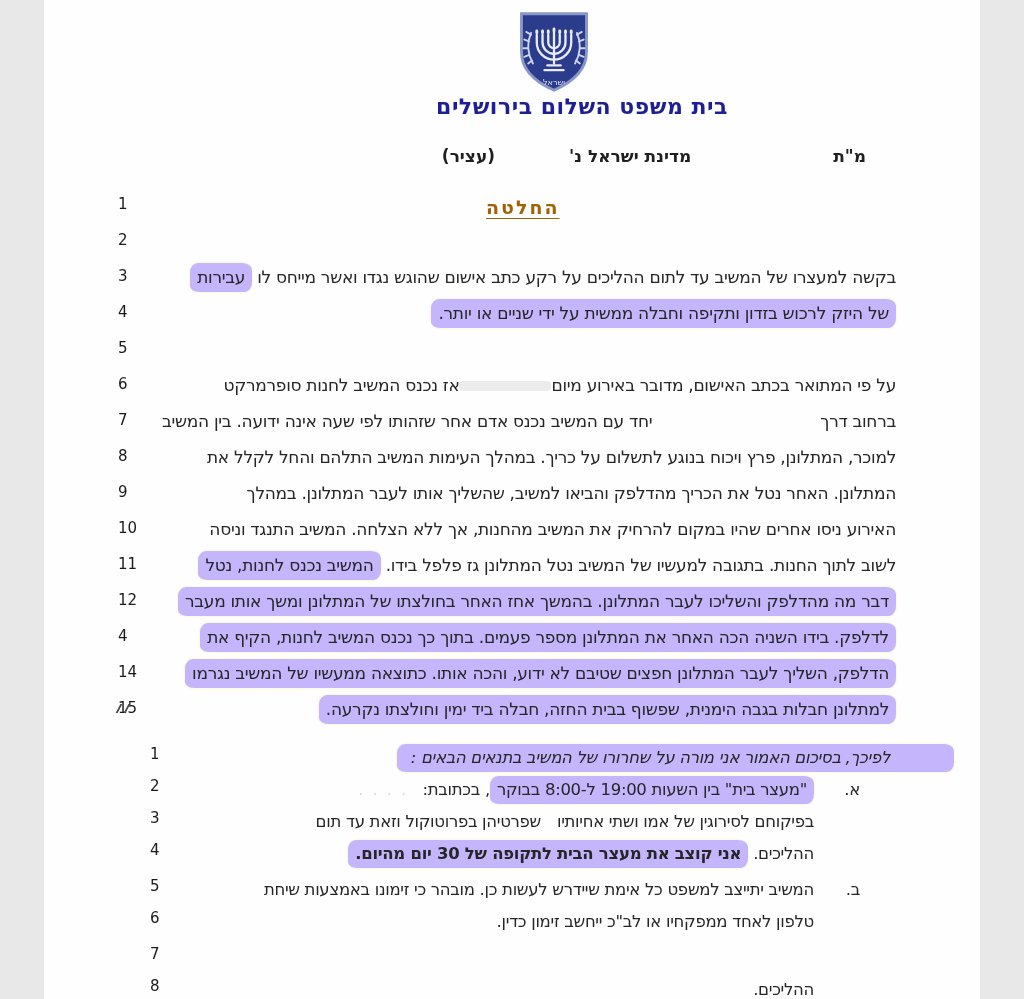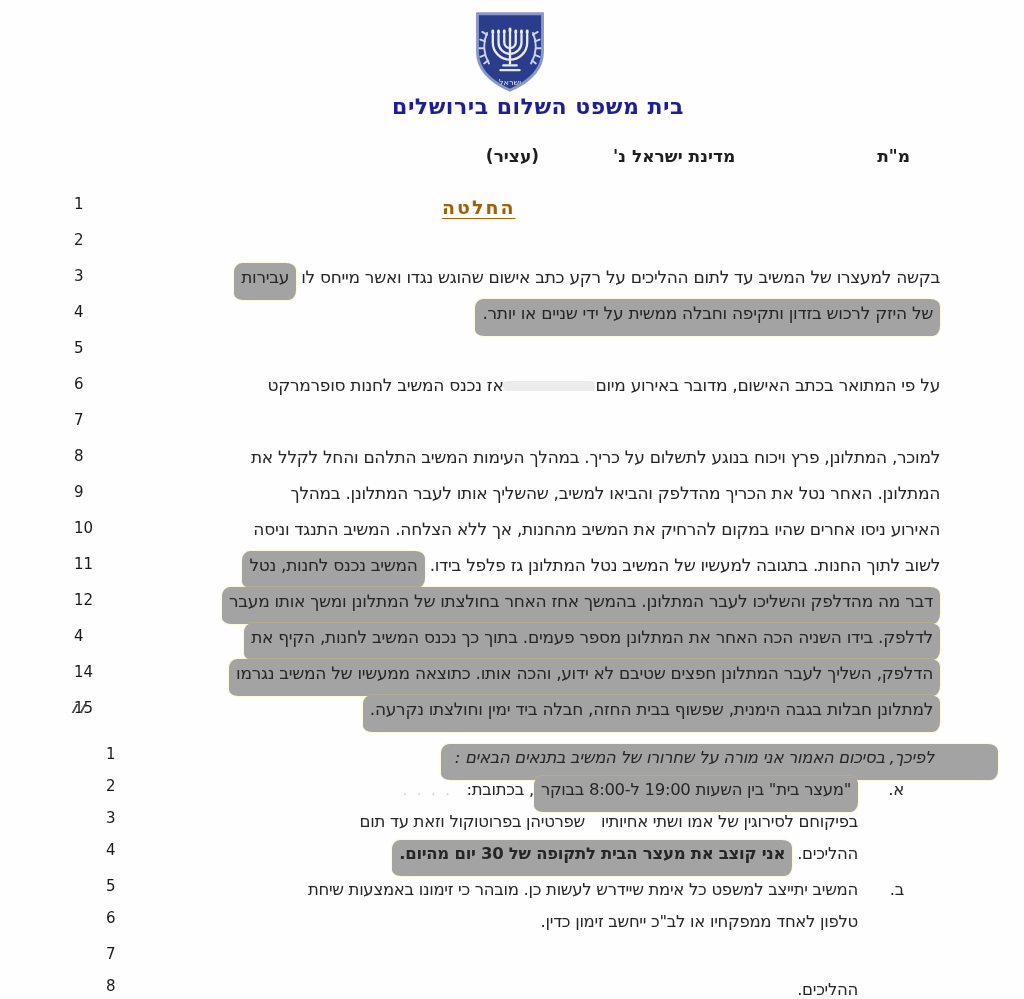--- a/index.html
+++ b/index.html
@@ -1,17 +1,17 @@
 <!DOCTYPE html>
 <html lang="he"><head>
 <meta charset="utf-8">
 <style>
   html,body{margin:0;padding:0;background:#e8e8e8;}
   .page{
-    position:relative;width:1024px;height:999px;margin:0 auto;
+    position:relative;width:936px;height:999px;margin:0 auto;
     background:#fefefe;overflow:hidden;
     font-family:"DejaVu Sans",sans-serif;color:#262626;
   }
   
   .emblem{position:absolute;left:466px;top:8px;width:88px;height:88px;}
   .court-title{
     position:absolute;top:94px;left:0;width:1024px;text-align:center;
     transform:translateX(26px);
     font-size:22px;font-weight:bold;color:#1e1e96;letter-spacing:.5px;
   }
@@ -43,22 +43,22 @@
     font-size:17px;letter-spacing:-0.3px;line-height:27px;color:#262626;
   }
   .block2 .ltext{padding-right:36px;font-size:16.5px;}
   .block2 .ltext.full{padding-right:0;}
   .block2 .ltext.cont{padding-right:82px;}
   .letter{display:inline-block;width:46px;}
   .gap{display:inline-block;height:1px;vertical-align:baseline;}
   .gap.smudge{height:10px;border-radius:4px;background:rgba(190,190,190,.28);}
   .dots{color:#c7c7c7;font-size:13px;letter-spacing:3px;padding-right:14px;}
   .hl{
-    background:#a3a3a3;
-    padding:4px 7px 13px;
+    background:#c4b5fd;
+    padding:4px 7px 5px;
     border-radius:8px 10px 7px 9px / 9px 7px 10px 6px;
     box-shadow:0 0 2px rgba(244,222,40,.6);
   }
   .hl.wide{margin-right:-58px;padding-right:64px;padding-left:14px;font-style:italic;}
   .b{font-weight:bold;}
   
   .partial-mark{position:absolute;left:74px;top:704px;display:flex;gap:6px;}
   .partial-mark span{width:2px;height:9px;background:#4a4a4a;transform:skewX(-28deg);display:block;}
 </style>
 </head>
@@ -119,20 +119,21 @@
       <div class="row">
         <span class="lnum">5</span>
         <div class="ltext"></div>
       </div>
       <div class="row">
         <span class="lnum">6</span>
         <div class="ltext"><span>על פי המתואר בכתב האישום, מדובר באירוע מיום</span><span class="gap smudge" style="width: 92px;"></span><span>אז נכנס המשיב לחנות סופרמרקט</span></div>
       </div>
       <div class="row">
         <span class="lnum">7</span>
+        <div class="ltext"><span>ברחוב דרך</span><span class="gap" style="width: 168px;"></span><span>יחד עם המשיב נכנס אדם אחר שזהותו לפי שעה אינה ידועה. בין המשיב</span></div>
       </div>
       <div class="row">
         <span class="lnum">8</span>
         <div class="ltext"><span>למוכר, המתלונן, פרץ ויכוח בנוגע לתשלום על כריך. במהלך העימות המשיב התלהם והחל לקלל את</span></div>
       </div>
       <div class="row">
         <span class="lnum">9</span>
         <div class="ltext"><span>המתלונן. האחר נטל את הכריך מהדלפק והביאו למשיב, שהשליך אותו לעבר המתלונן. במהלך</span></div>
       </div>
       <div class="row">

